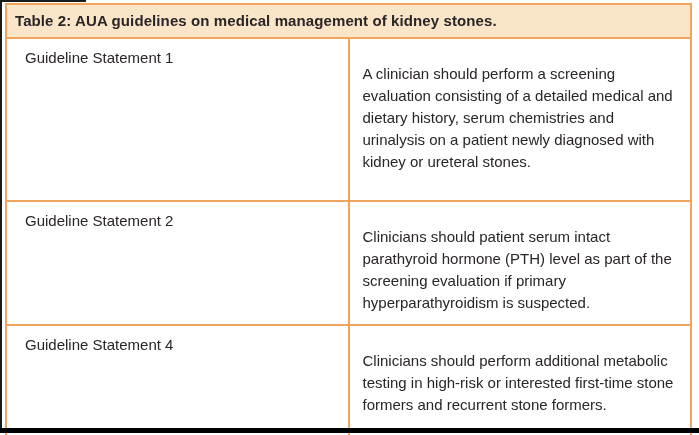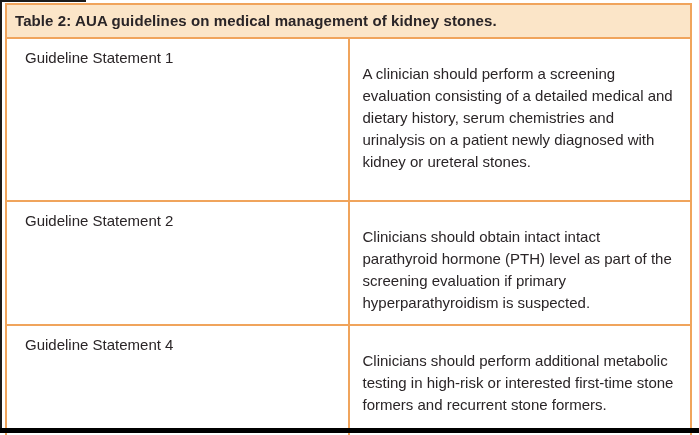--- a/index.html
+++ b/index.html
@@ -86,21 +86,21 @@
       <tbody>
         <tr>
           <td class="title-cell" colspan="2">Table 2: AUA guidelines on medical management of kidney stones.</td>
         </tr>
         <tr class="row-1">
           <td class="statement-cell">Guideline Statement 1</td>
           <td class="description-cell">A clinician should perform a screening evaluation consisting of a detailed medical and dietary history, serum chemistries and urinalysis on a patient newly diagnosed with kidney or ureteral stones.</td>
         </tr>
         <tr class="row-2">
           <td class="statement-cell">Guideline Statement 2</td>
-          <td class="description-cell">Clinicians should obtain intact intact parathyroid hormone (PTH) level as part of the screening evaluation if primary hyperparathyroidism is suspected.</td>
+          <td class="description-cell">Clinicians should patient serum intact parathyroid hormone (PTH) level as part of the screening evaluation if primary hyperparathyroidism is suspected.</td>
         </tr>
         <tr class="row-4">
           <td class="statement-cell">Guideline Statement 4</td>
           <td class="description-cell">Clinicians should perform additional metabolic testing in high-risk or interested first-time stone formers and recurrent stone formers.</td>
         </tr>
       </tbody>
     </table>
   </div>
 
   <div class="frame-bottom"></div>

